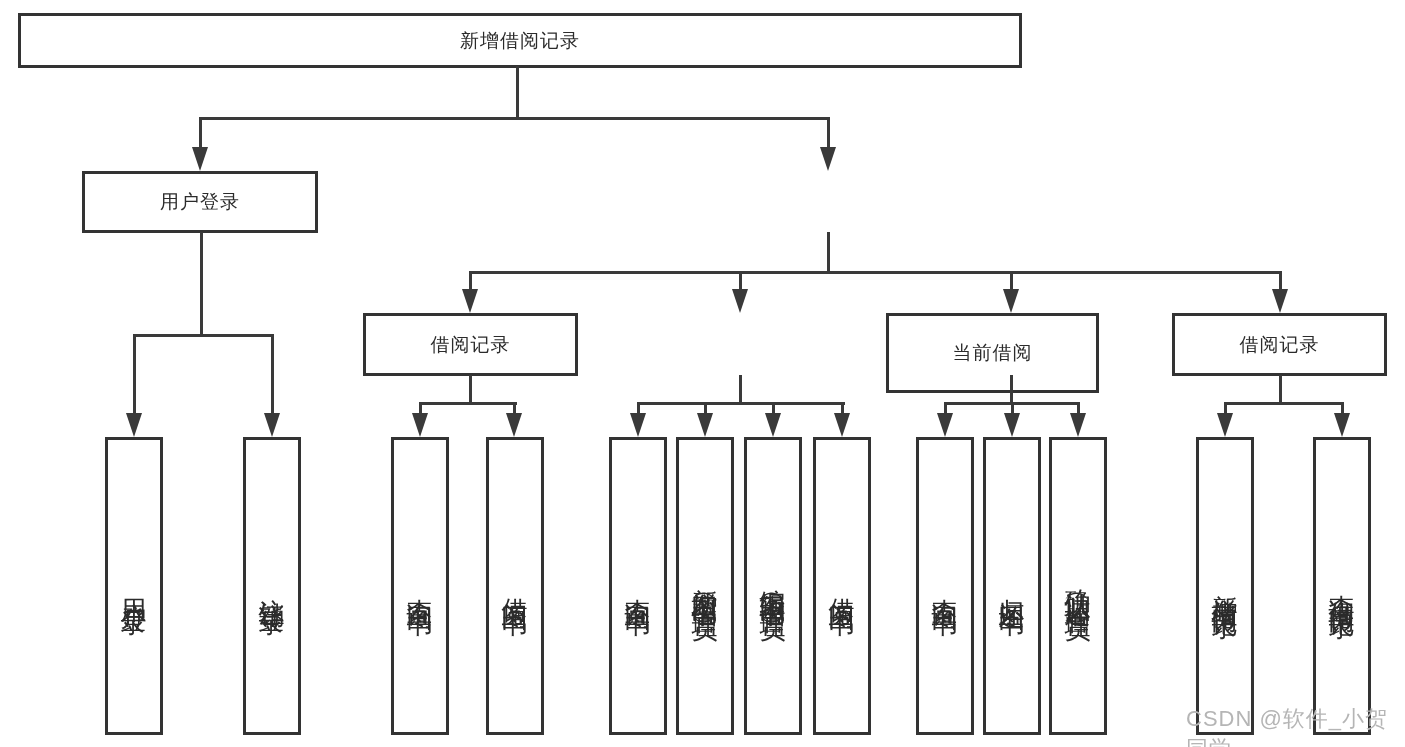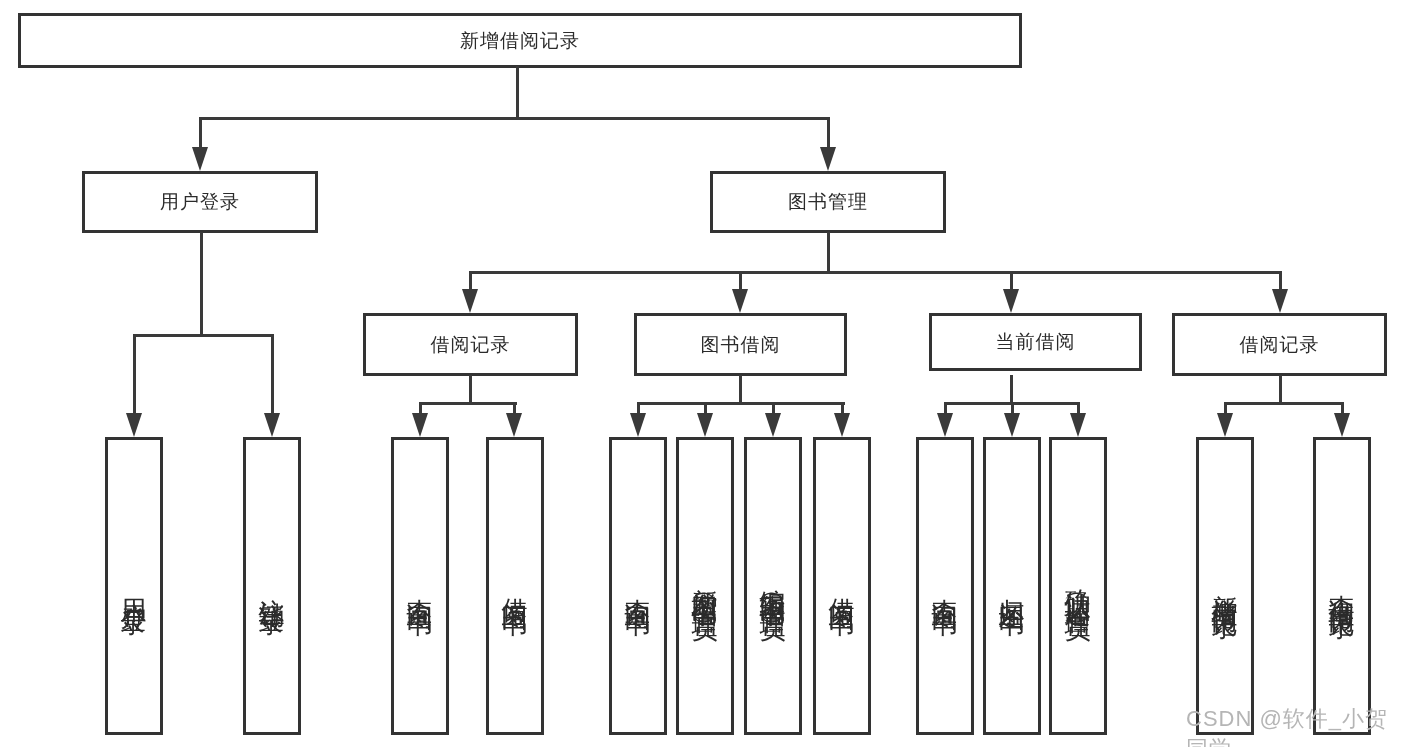--- a/index.html
+++ b/index.html
@@ -63,23 +63,20 @@
   <div class="vl" style="left:516px; top:66px; height:54px;"></div>
   <div class="hl" style="left:199px; top:117px; width:631px;"></div>
   <div class="vl" style="left:199px; top:117px; height:34px;"></div>
   <div class="vl" style="left:827px; top:117px; height:34px;"></div>
   <div class="arrow" style="left:192px; top:147px;"></div>
   <div class="arrow" style="left:820px; top:147px;"></div>
 
   <div class="box" style="left:82px; top:171px; width:236px; height:62px;">
     <span>用户登录</span>
   </div>
-  <div class="box" style="left:710px; top:171px; width:236px; height:62px;">
-    <span>图书管理</span>
-  </div>
 
   <div class="vl" style="left:200px; top:232px; height:104px;"></div>
   <div class="hl" style="left:133px; top:334px; width:141px;"></div>
   <div class="vl" style="left:133px; top:334px; height:82px;"></div>
   <div class="vl" style="left:271px; top:334px; height:82px;"></div>
   <div class="arrow" style="left:126px; top:413px;"></div>
   <div class="arrow" style="left:264px; top:413px;"></div>
 
   <div class="vl" style="left:827px; top:232px; height:42px;"></div>
   <div class="hl" style="left:469px; top:271px; width:813px;"></div>
@@ -88,24 +85,21 @@
   <div class="vl" style="left:1010px; top:271px; height:21px;"></div>
   <div class="vl" style="left:1279px; top:271px; height:21px;"></div>
   <div class="arrow" style="left:462px; top:289px;"></div>
   <div class="arrow" style="left:732px; top:289px;"></div>
   <div class="arrow" style="left:1003px; top:289px;"></div>
   <div class="arrow" style="left:1272px; top:289px;"></div>
 
   <div class="box" style="left:363px; top:313px; width:215px; height:63px;">
     <span>借阅记录</span>
   </div>
-  <div class="box" style="left:634px; top:313px; width:213px; height:63px;">
-    <span>图书借阅</span>
-  </div>
-  <div class="box" style="left:929px; top:313px; width:213px; height:58px;">
+  <div class="box" style="left:886px; top:313px; width:213px; height:80px;">
     <span>当前借阅</span>
   </div>
   <div class="box" style="left:1172px; top:313px; width:215px; height:63px;justify-content:center;">
     <span>借阅记录</span>
   </div>
 
   <div class="vl" style="left:469px; top:375px; height:29px;"></div>
   <div class="hl" style="left:419px; top:402px; width:98px;"></div>
   <div class="vl" style="left:419px; top:402px; height:14px;"></div>
   <div class="vl" style="left:513px; top:402px; height:14px;"></div>

